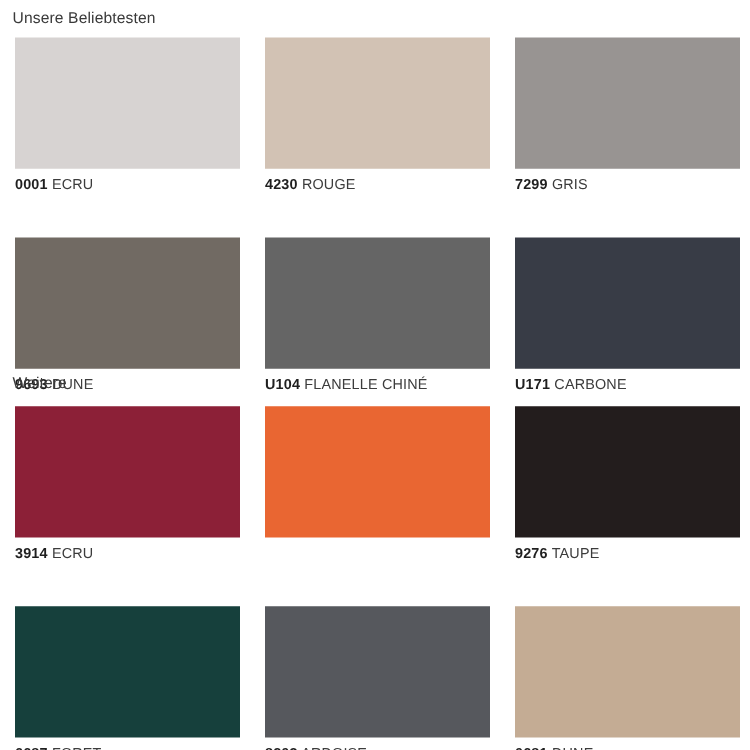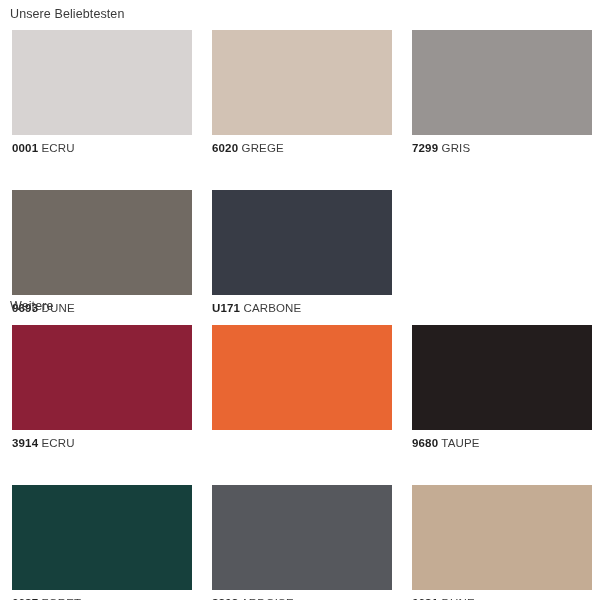--- a/index.html
+++ b/index.html
@@ -91,22 +91,22 @@
         <div class="label-spacer"></div>
         <div class="swatch-label">
           <span class="swatch-code">0001</span>
           <span class="swatch-name">ECRU</span>
         </div>
       </div>
       <div class="swatch-cell">
         <span class="swatch-chip" style="background:#d2c2b4;"></span>
         <div class="label-spacer"></div>
         <div class="swatch-label">
-          <span class="swatch-code">6020</span>
-          <span class="swatch-name">GREGE</span>
+          <span class="swatch-code">4230</span>
+          <span class="swatch-name">ROUGE</span>
         </div>
       </div>
       <div class="swatch-cell">
         <span class="swatch-chip" style="background:#989492;"></span>
         <div class="label-spacer"></div>
         <div class="swatch-label">
           <span class="swatch-code">7299</span>
           <span class="swatch-name">GRIS</span>
         </div>
       </div>
@@ -117,20 +117,28 @@
     <div class="swatch-grid">
       <div class="swatch-cell">
         <span class="swatch-chip" style="background:#716a63;"></span>
         <div class="label-spacer"></div>
         <div class="swatch-label">
           <span class="swatch-code">9693</span>
           <span class="swatch-name">DUNE</span>
         </div>
       </div>
       <div class="swatch-cell">
+        <span class="swatch-chip" style="background:#656565;"></span>
+        <div class="label-spacer"></div>
+        <div class="swatch-label">
+          <span class="swatch-code">U104</span>
+          <span class="swatch-name">FLANELLE CHINÉ</span>
+        </div>
+      </div>
+      <div class="swatch-cell">
         <span class="swatch-chip" style="background:#383c46;"></span>
         <div class="label-spacer"></div>
         <div class="swatch-label">
           <span class="swatch-code">U171</span>
           <span class="swatch-name">CARBONE</span>
         </div>
       </div>
     </div>
 
   </div>
@@ -151,21 +159,21 @@
         </div>
       </div>
       <div class="swatch-cell">
         <span class="swatch-chip" style="background:#e96632;"></span>
         <div class="label-spacer"></div>
       </div>
       <div class="swatch-cell">
         <span class="swatch-chip" style="background:#231d1d;"></span>
         <div class="label-spacer"></div>
         <div class="swatch-label">
-          <span class="swatch-code">9680</span>
+          <span class="swatch-code">9276</span>
           <span class="swatch-name">TAUPE</span>
         </div>
       </div>
     </div>
 
     <div class="row-gap-spacer"></div>
 
     <div class="swatch-grid">
       <div class="swatch-cell">
         <span class="swatch-chip" style="background:#16403c;"></span>

